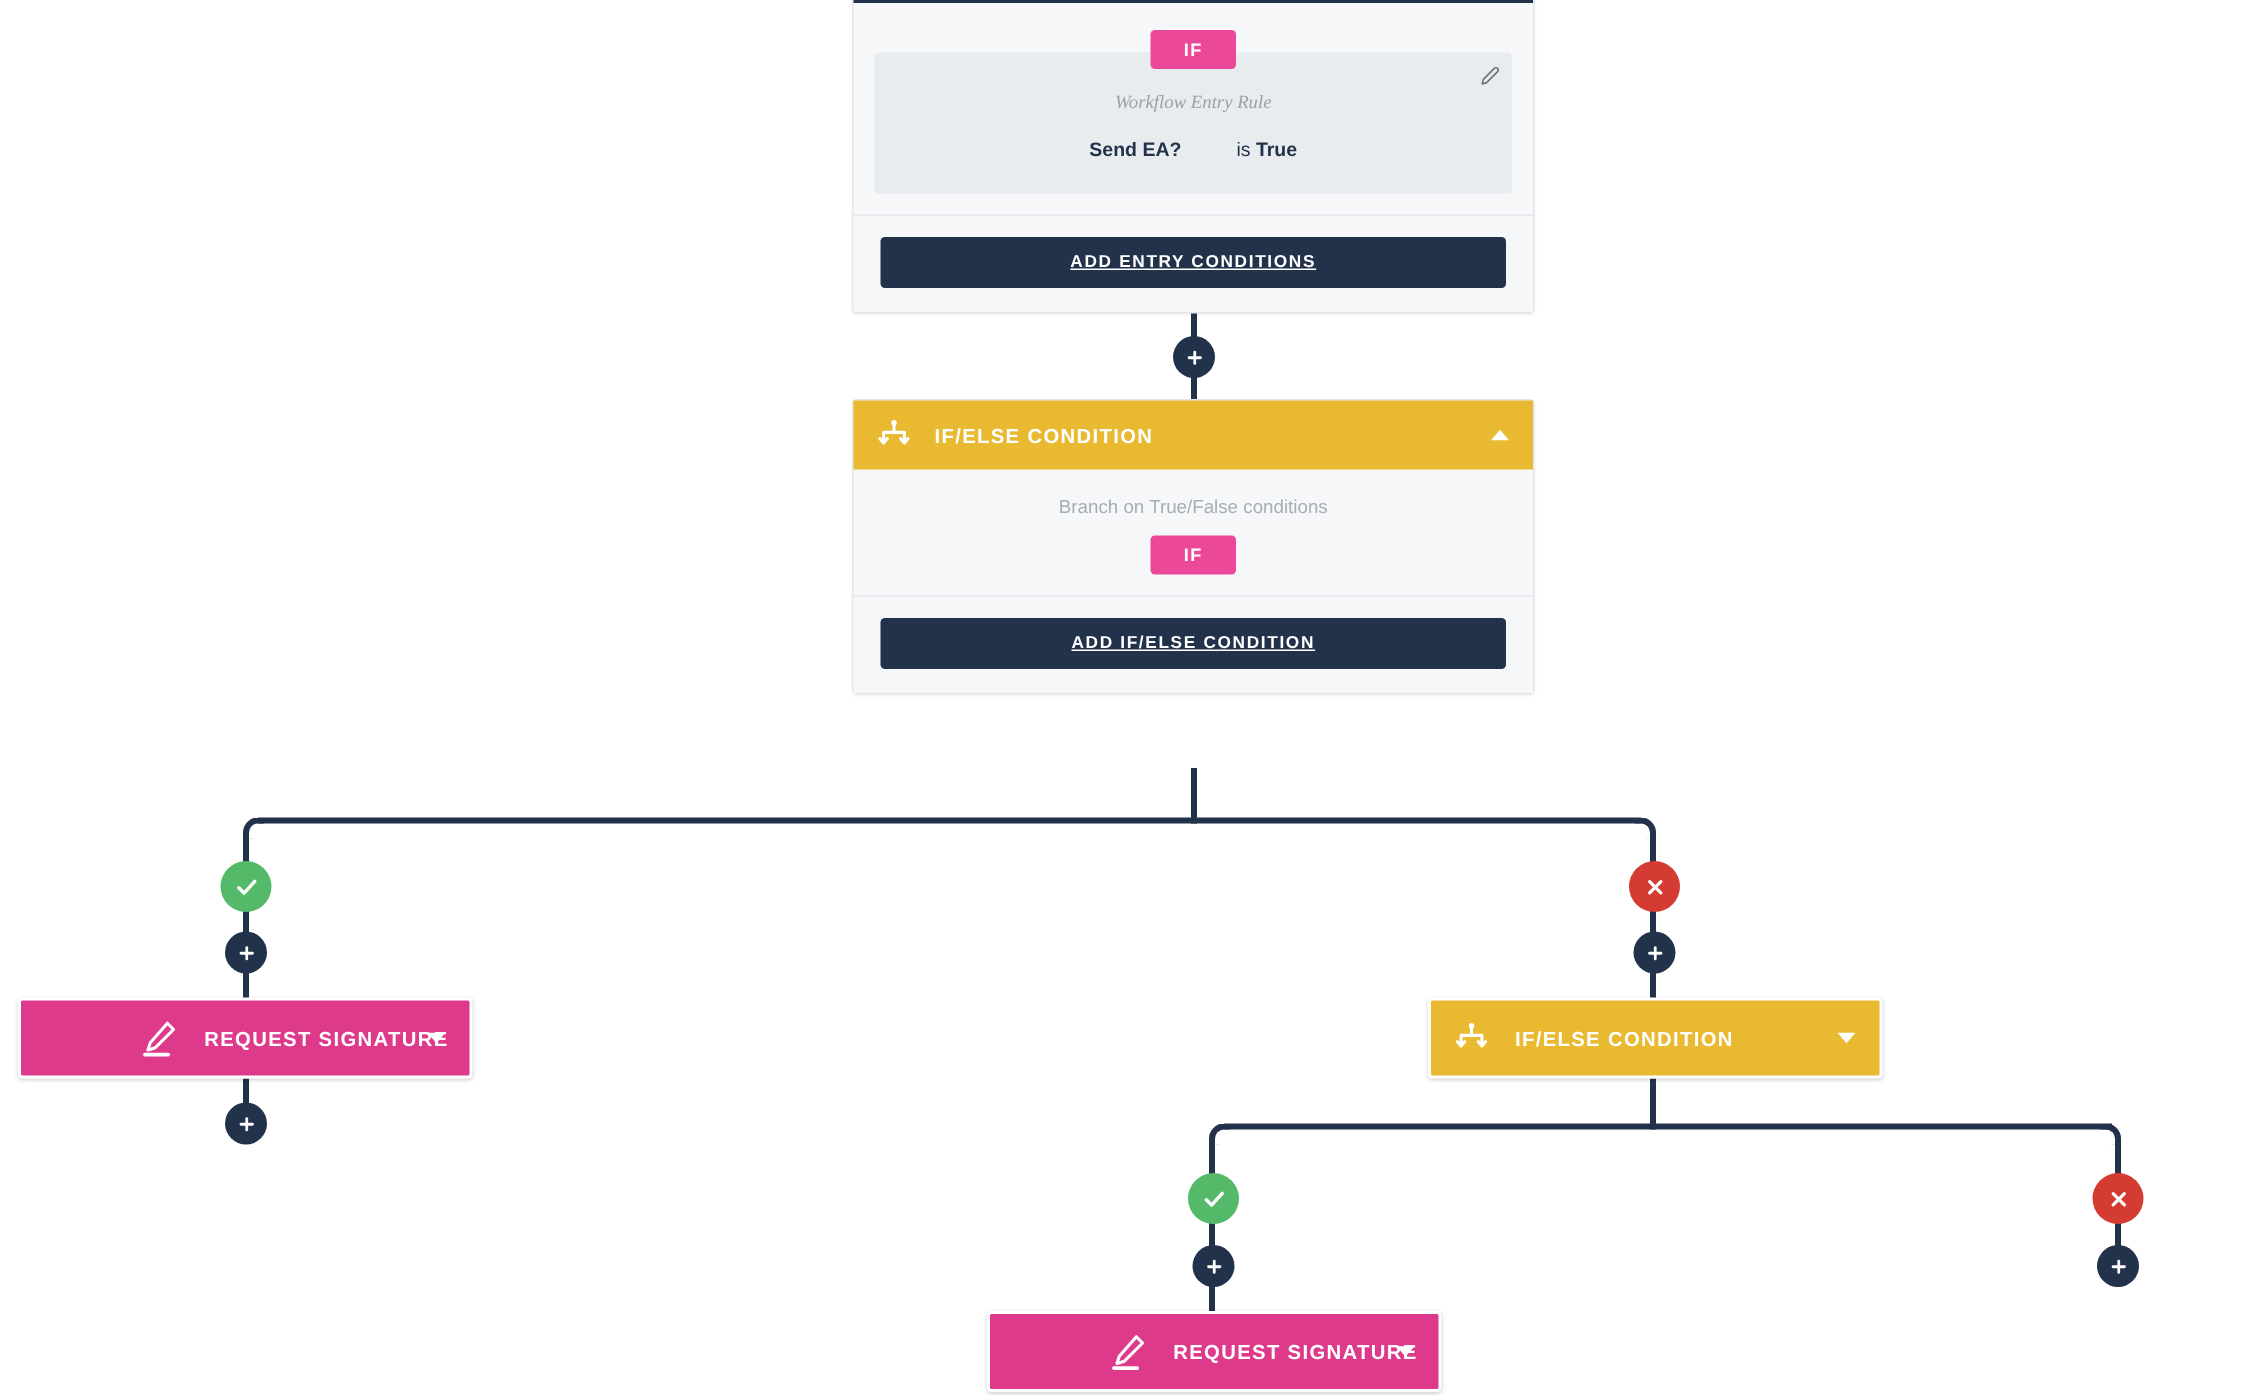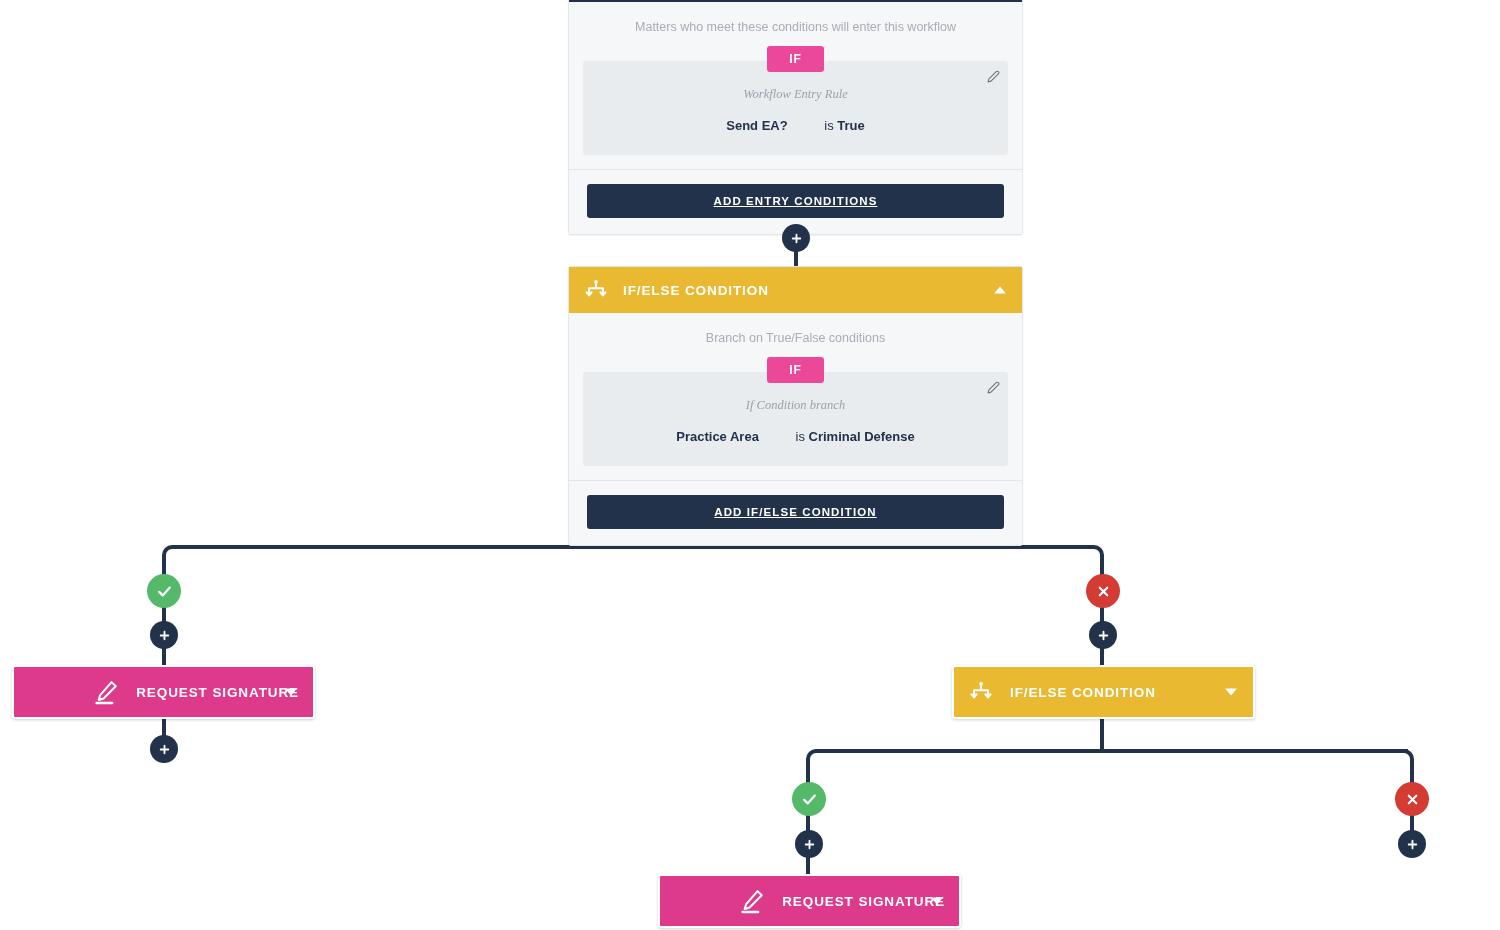--- a/index.html
+++ b/index.html
@@ -190,21 +190,20 @@
   .marker-plus  { width: 28px; height: 28px; background: #22324b; }
 </style>
 </head>
 <body>
 
 <div id="canvas">
 
   <div class="card" style="left:568px; top:-8px; width:455px;">
     <div class="card-head-dark"></div>
     <div class="card-body">
-      <div class="card-subtitle">Matters who meet these conditions will enter this workflow</div>
       <div class="if-badge">IF</div>
       <div class="rule-box">
         <div class="edit-btn">
           <svg width="13" height="13" viewBox="0 0 24 24" fill="none" stroke="#6b7280" stroke-width="2" stroke-linecap="round" stroke-linejoin="round">
             <path d="M17 3a2.8 2.8 0 0 1 4 4L7.5 20.5 2 22l1.5-5.5Z"></path>
           </svg>
         </div>
         <div class="rule-label">Workflow Entry Rule</div>
         <div class="rule-text">
           <b>Send EA?</b>
@@ -238,33 +237,20 @@
           <path d="M3.3 14.2 5.6 17l2.3-2.8"></path>
           <path d="M16.1 14.2 18.4 17l2.3-2.8"></path>
         </svg>
       </span>
       <span class="head-title">IF/ELSE CONDITION</span>
       <span class="caret caret-up"></span>
     </div>
     <div class="card-body">
       <div class="card-subtitle">Branch on True/False conditions</div>
       <div class="if-badge">IF</div>
-      <div class="rule-box">
-        <div class="edit-btn">
-          <svg width="13" height="13" viewBox="0 0 24 24" fill="none" stroke="#6b7280" stroke-width="2" stroke-linecap="round" stroke-linejoin="round">
-            <path d="M17 3a2.8 2.8 0 0 1 4 4L7.5 20.5 2 22l1.5-5.5Z"></path>
-          </svg>
-        </div>
-        <div class="rule-label">If Condition branch</div>
-        <div class="rule-text">
-          <b>Practice Area</b>
-          <span class="plain">is</span>
-          <b>Criminal Defense</b>
-        </div>
-      </div>
     </div>
     <div class="card-footer">
       <button class="dark-btn">ADD IF/ELSE CONDITION</button>
     </div>
   </div>
 
   <div class="conn-v" style="left:794px; top:512px; height:37px;"></div>
   <div class="elbow elbow-tl" style="left:162px; top:545px; width:14px; height:14px;"></div>
   <div class="conn-h" style="left:172px; top:545px; width:922px;"></div>
   <div class="elbow elbow-tr" style="left:1090px; top:545px; width:14px; height:14px;"></div>

